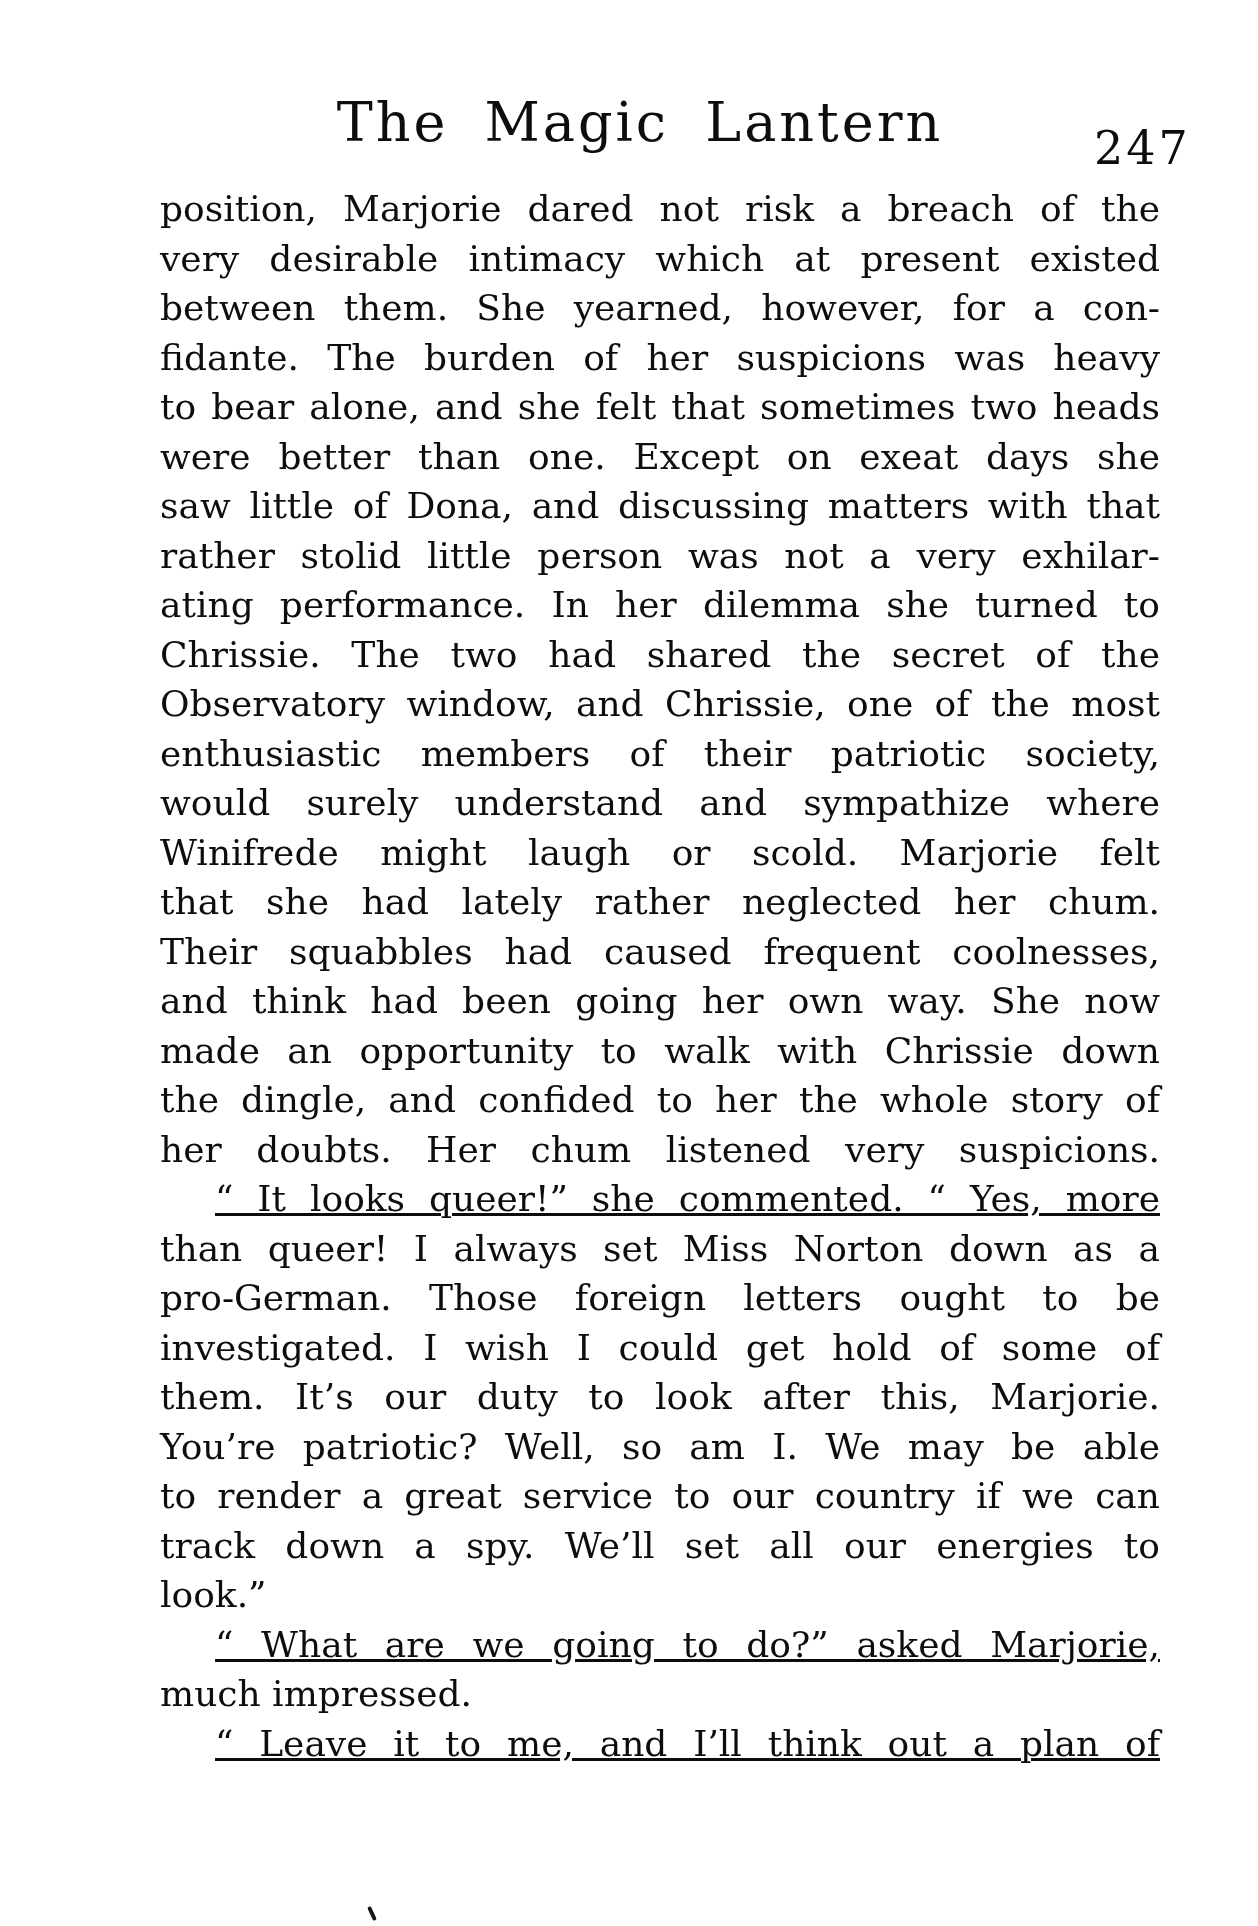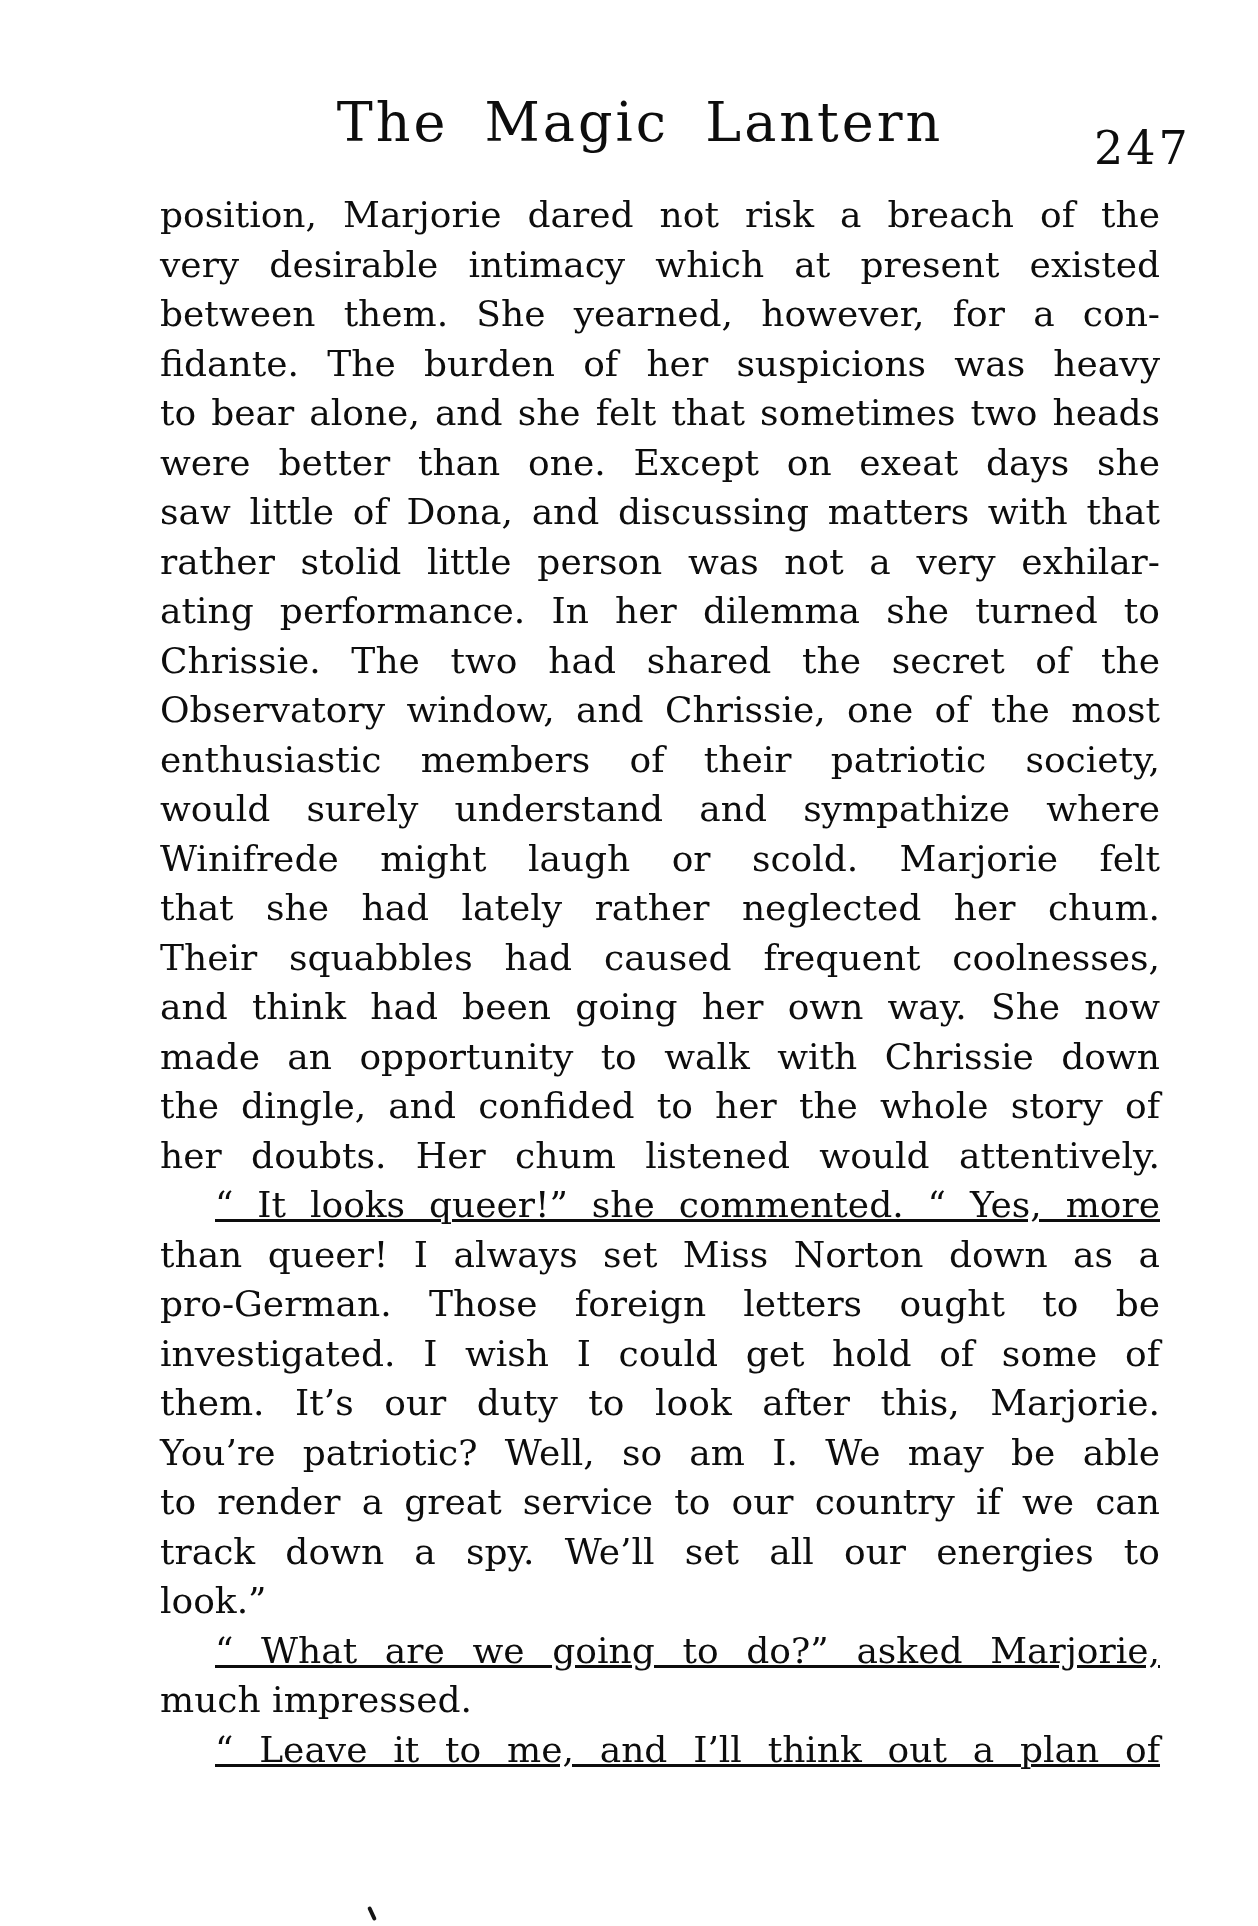--- a/index.html
+++ b/index.html
@@ -38,21 +38,21 @@
   .page-number {
     position: absolute;
     top: 128px;
     left: 1094px;
     font-size: 46px;
     line-height: 40px;
     letter-spacing: 3px;
   }
   .body-text {
     position: absolute;
-    top: 190px;
+    top: 184px;
     left: 160px;
     width: 1000px;
     font-size: 36px;
     line-height: 49.5px;
     text-align: justify;
     text-justify: inter-word;
   }
   .line {
     text-align: justify;
     text-align-last: justify;
@@ -100,21 +100,21 @@
       <div class="line">Chrissie.  The two had shared the secret of the</div>
       <div class="line">Observatory window, and Chrissie, one of the most</div>
       <div class="line">enthusiastic members of their patriotic society,</div>
       <div class="line">would surely understand and sympathize where</div>
       <div class="line">Winifrede might laugh or scold.  Marjorie felt</div>
       <div class="line">that she had lately rather neglected her chum.</div>
       <div class="line">Their squabbles had caused frequent coolnesses,</div>
       <div class="line">and think had been going her own way.  She now</div>
       <div class="line">made an opportunity to walk with Chrissie down</div>
       <div class="line">the dingle, and confided to her the whole story of</div>
-      <div class="line">her doubts.  Her chum listened would attentively.</div>
+      <div class="line">her doubts.  Her chum listened very suspicions.</div>
       <div class="line indent">“ It looks queer!” she commented.  “ Yes, more</div>
       <div class="line">than queer!  I always set Miss Norton down as a</div>
       <div class="line">pro-German.  Those foreign letters ought to be</div>
       <div class="line">investigated.  I wish I could get hold of some of</div>
       <div class="line">them.  It’s our duty to look after this, Marjorie.</div>
       <div class="line">You’re patriotic?  Well, so am I.  We may be able</div>
       <div class="line">to render a great service to our country if we can</div>
       <div class="line">track down a spy.  We’ll set all our energies to</div>
       <div class="line no-justify">look.”</div>
       <div class="line indent">“ What are we going to do?” asked Marjorie,</div>

